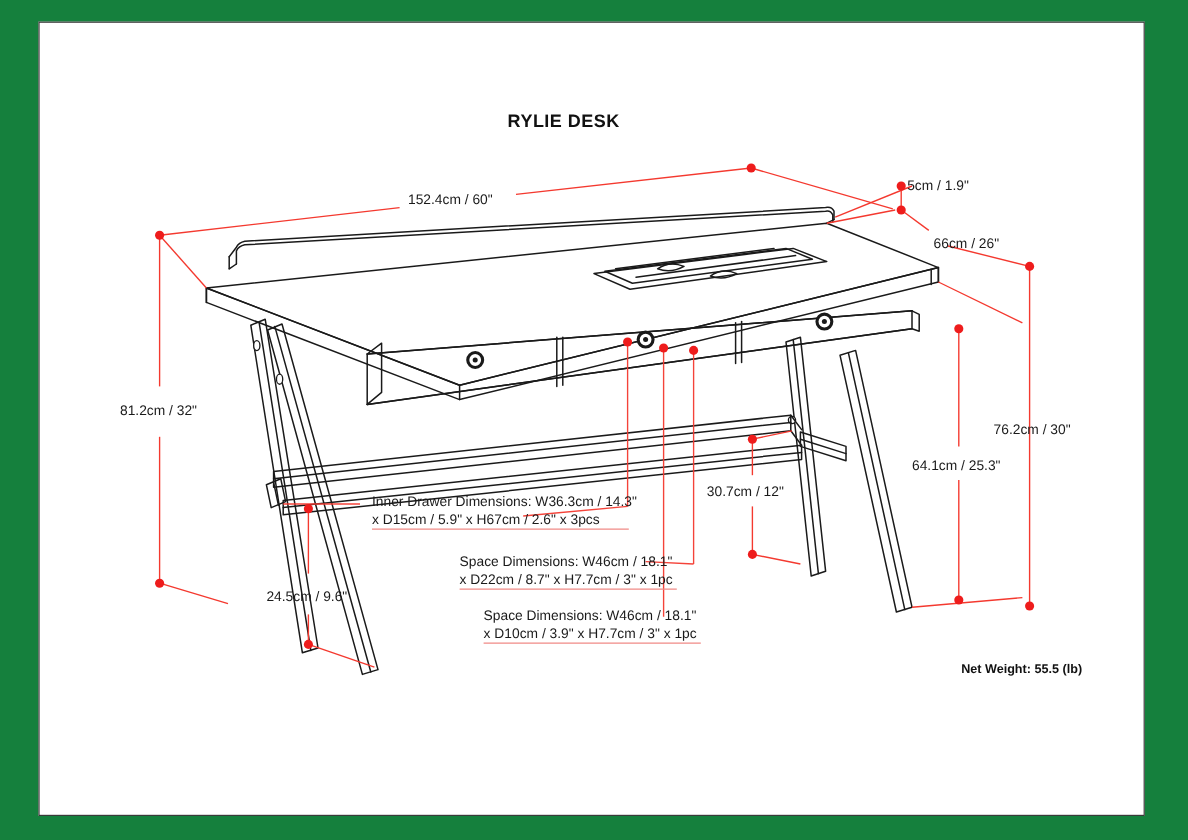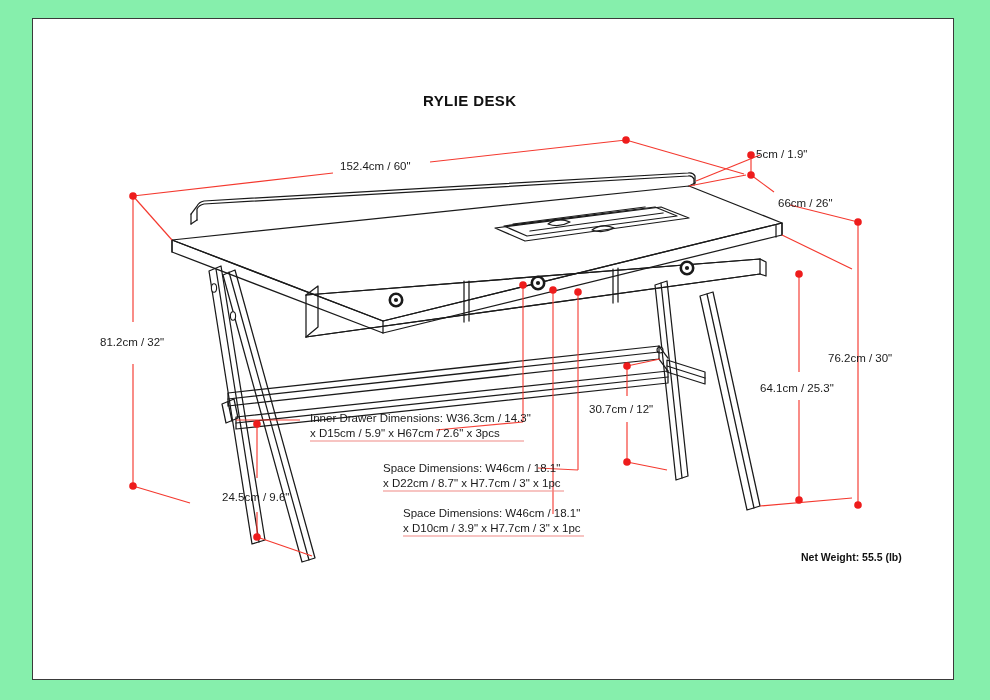--- a/index.html
+++ b/index.html
@@ -2,21 +2,21 @@
 <html><head>
 <meta charset="utf-8">
 <title>Rylie Desk — Dimension Drawing</title>
 <style>
   html,body{margin:0;padding:0;background:#ffffff;}
   body{
     width:990px;height:700px;overflow:hidden;
     font-family:"Liberation Sans","DejaVu Sans",sans-serif;
     color:#1a1a1a;
   }
-  #stage{position:relative;width:990px;height:700px;background:#86efac;}
+  #stage{position:relative;width:990px;height:700px;background:#15803d;}
   #frame{
     position:absolute;left:32px;top:18px;width:922px;height:662px;
     border:1.5px solid #3a3a3a;box-sizing:border-box;background:#fff;
   }
   svg#drawing{position:absolute;left:0;top:0;width:990px;height:700px;}
   .dimtext{
     font-family:"Liberation Sans","DejaVu Sans",sans-serif;
     font-size:11.5px;fill:#1a1a1a;
   }
   .titletext{

